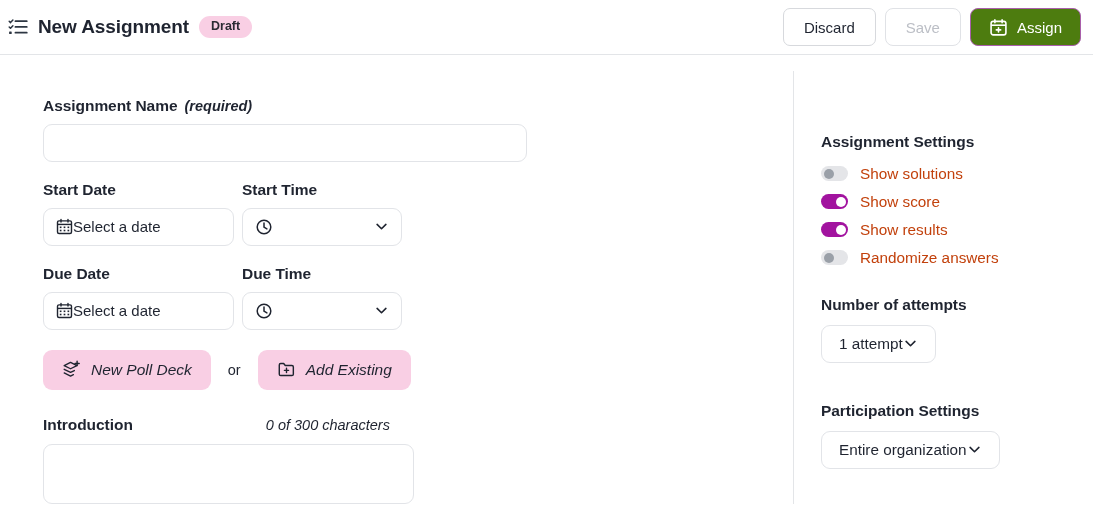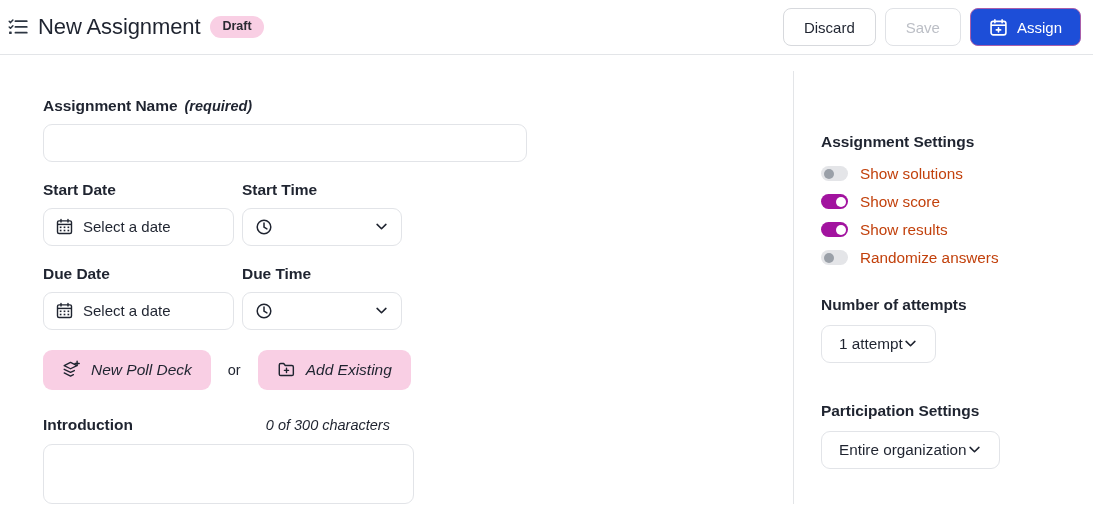--- a/index.html
+++ b/index.html
@@ -26,22 +26,22 @@
   }
   .header-left {
     display: flex;
     align-items: center;
     gap: 10px;
     flex: 1 1 auto;
     min-width: 0;
   }
   .list-icon { width: 20px; height: 20px; display: block; flex: 0 0 auto; }
   .page-title {
-    font-size: 22px;
-    font-weight: 400;
+    font-size: 19px;
+    font-weight: 700;
     letter-spacing: -0.1px;
     white-space: nowrap;
   }
   .badge-draft {
     background: #f9cfe4;
     color: #2b2b33;
     font-size: 12.5px;
     font-weight: 700;
     padding: 4px 12px 5px;
     border-radius: 999px;
@@ -63,29 +63,29 @@
     color: #1f2430;
     height: 38px;
     padding: 0 20px;
     cursor: pointer;
     display: inline-flex;
     align-items: center;
     justify-content: center;
     gap: 9px;
     white-space: nowrap;
   }
-  .btn-discard { min-width: 90px; }
+  .btn-discard { min-width: 90px; border-radius: 7px; }
   .btn-save {
     color: #bcbfc6;
     border-color: #e0e2e6;
     cursor: default;
     min-width: 74px;
   }
   .btn-assign {
-    background: #1d4ed8;
+    background: #4d7c0f;
     border-color: #a95fab;
     color: #ffffff;
     min-width: 106px;
     padding: 8px 18px;
   }
   .btn-assign svg { display: block; }
 
   
   .body-wrap {
     display: flex;
@@ -145,21 +145,20 @@
 
   .control {
     margin-top: 9px;
     height: 38px;
     border: 1px solid #e2e4e8;
     border-radius: 9px;
     background: #fff;
     display: flex;
     align-items: center;
     padding: 0 12px;
-    gap: 10px;
     cursor: pointer;
     user-select: none;
   }
   .control-date { width: 191px; }
   .control-time { width: 160px; justify-content: space-between; }
   .control .ph {
     font-size: 15px;
     color: #1f2430;
   }
   .control svg { display: block; flex: 0 0 auto; }

